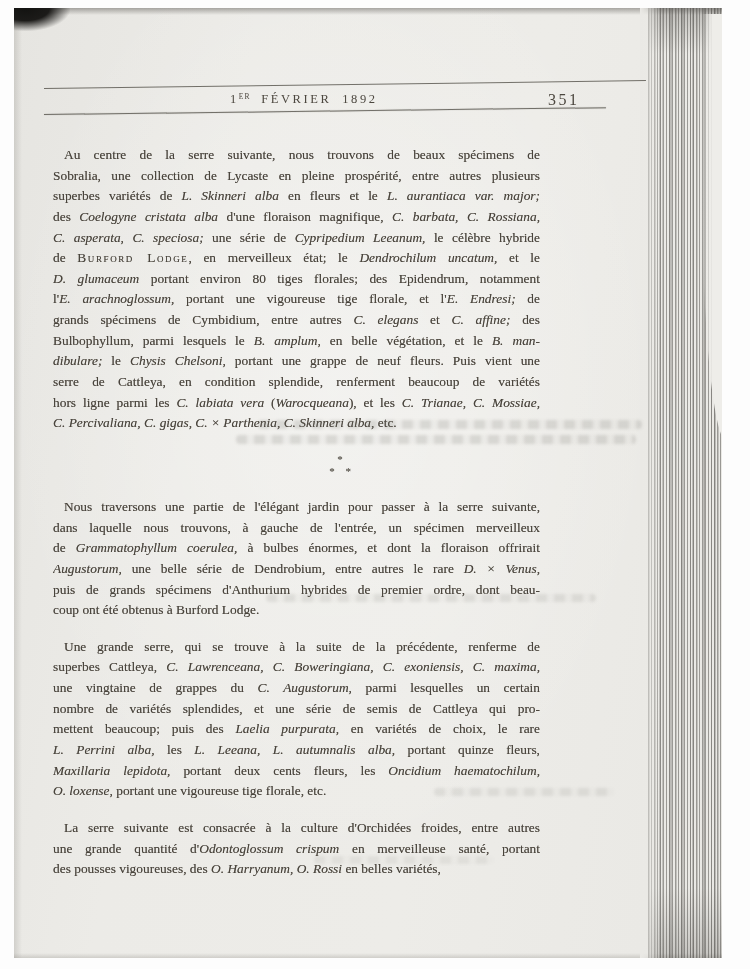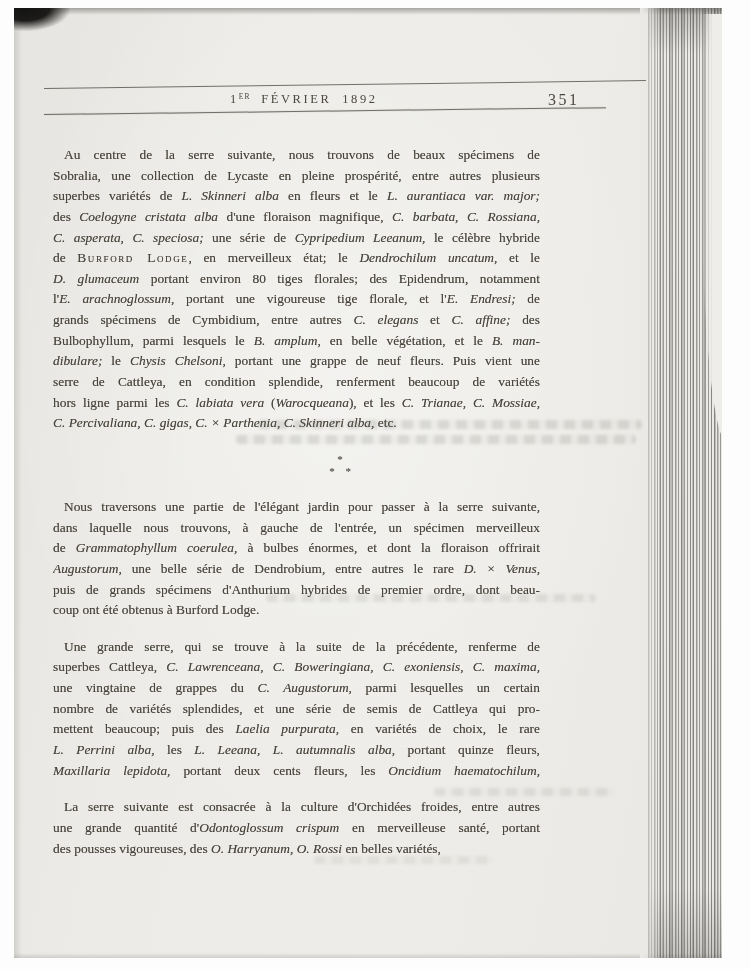--- a/index.html
+++ b/index.html
@@ -148,20 +148,21 @@
           <div class="line last"><span>coup ont été obtenus à Burford Lodge.</span></div>
         </div>
         <div class="para">
           <div class="line first"><span>Une grande serre, qui se trouve à la suite de la précédente, renferme de</span></div>
           <div class="line"><span>superbes Cattleya, </span><span class="it">C. Lawrenceana,</span><span> </span><span class="it">C. Boweringiana,</span><span> </span><span class="it">C. exoniensis,</span><span> </span><span class="it">C. maxima,</span></div>
           <div class="line"><span>une vingtaine de grappes du </span><span class="it">C. Augustorum,</span><span> parmi lesquelles un certain</span></div>
           <div class="line"><span>nombre de variétés splendides, et une série de semis de Cattleya qui pro-</span></div>
           <div class="line"><span>mettent beaucoup; puis des </span><span class="it">Laelia purpurata,</span><span> en variétés de choix, le rare</span></div>
           <div class="line"><span class="it">L. Perrini alba,</span><span> les </span><span class="it">L. Leeana,</span><span> </span><span class="it">L. autumnalis alba,</span><span> portant quinze fleurs,</span></div>
           <div class="line"><span class="it">Maxillaria lepidota,</span><span> portant deux cents fleurs, les </span><span class="it">Oncidium haematochilum,</span></div>
+          <div class="line last"><span class="it">O. loxense,</span><span> portant une vigoureuse tige florale, etc.</span></div>
         </div>
         <div class="para">
           <div class="line first"><span>La serre suivante est consacrée à la culture d'Orchidées froides, entre autres</span></div>
           <div class="line"><span>une grande quantité d'</span><span class="it">Odontoglossum crispum</span><span> en merveilleuse santé, portant</span></div>
           <div class="line last"><span>des pousses vigoureuses, des </span><span class="it">O. Harryanum,</span><span> </span><span class="it">O. Rossi</span><span> en belles variétés,</span></div>
         </div>
       </div>
   </div>
 
   <div class="bleed bleed-1"></div>

